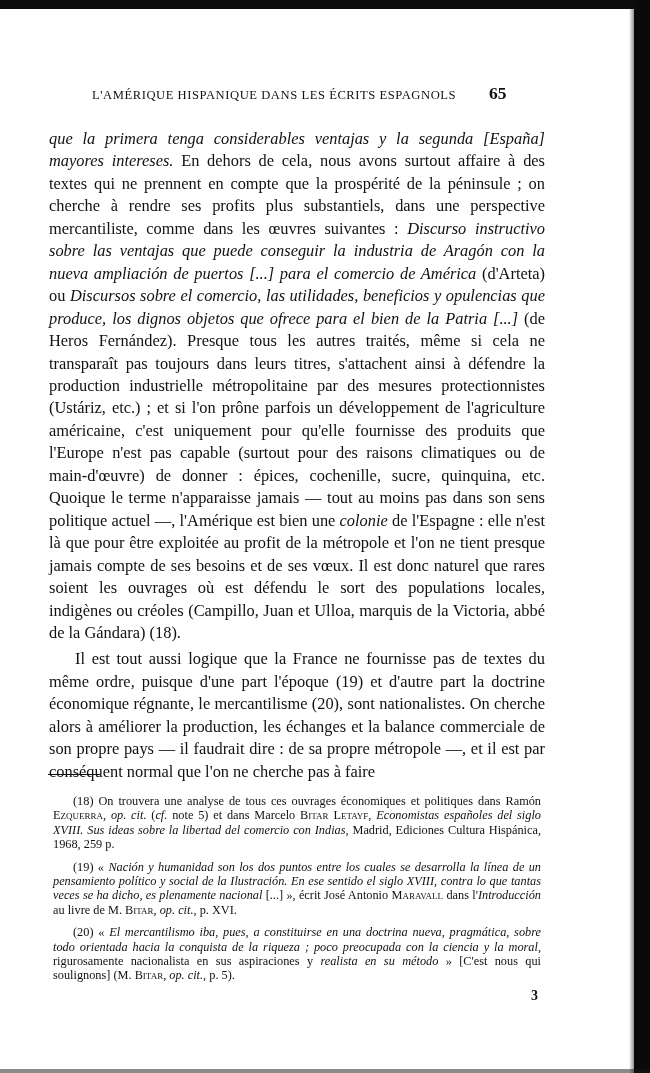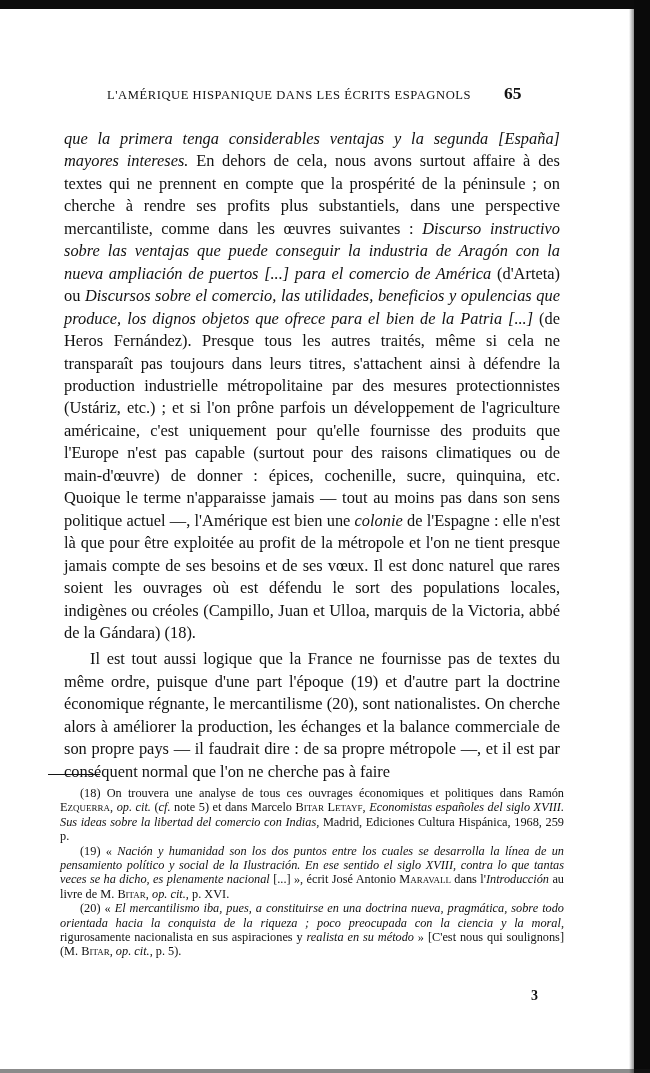--- a/index.html
+++ b/index.html
@@ -45,21 +45,21 @@
   }
 
   
   .page {
     position: absolute;
     top: 0; left: 0;
     width: 650px; height: 1073px;
   }
   .frame {
     position: absolute;
-    left: 60px;
+    left: 45px;
     width: 504px;
   }
 
   
   .runhead {
     top: 83px;
     display: flex;
     align-items: baseline;
     justify-content: flex-start;
   }
@@ -104,21 +104,21 @@
     height: 0;
     border-top: 1.4px solid #141414;
   }
   .footnotes {
     top: 786px;
     font-size: 12.3px;
     line-height: 14.4px;
     text-align: justify;
   }
   .footnotes p {
-    margin: 0;
+    margin: 8px;
     text-indent: 20px;
   }
   .sc {
     font-variant: small-caps;
   }
 
   
   .signature {
     position: absolute;
     left: 531px;

